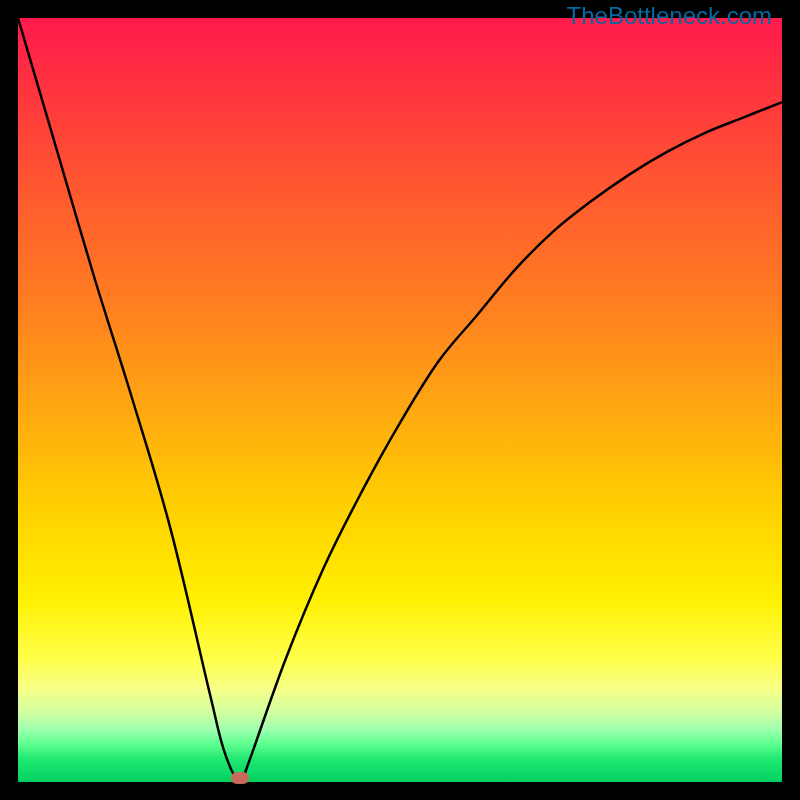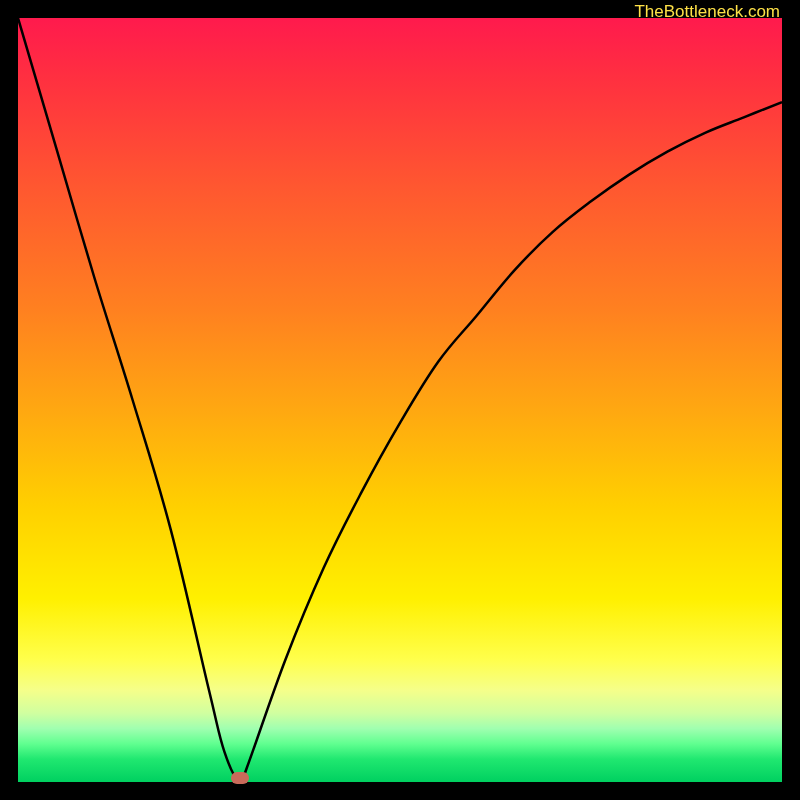--- a/index.html
+++ b/index.html
@@ -34,23 +34,23 @@
       #f5ff8a 88%,
       #d0ffa0 91%,
       #a0ffb0 93%,
       #60ff90 95%,
       #20e870 97%,
       #00d060 100%);
   }
   .watermark {
     position: absolute;
     top: 2px;
-    right: 20px;
-    color: #fde047;
-    font-size: 17px;
+    right: 28px;
+    color: #0369a1;
+    font-size: 24px;
     font-weight: 500;
     z-index: 10;
   }
   .curve-svg {
     position: absolute;
     left: 0;
     top: 0;
     width: 764px;
     height: 764px;
   }

